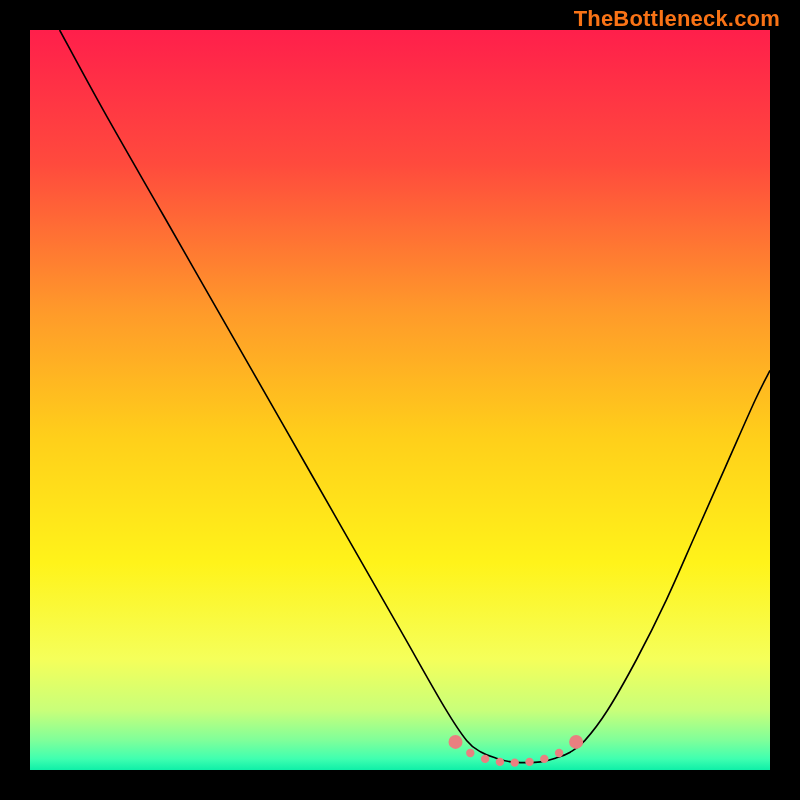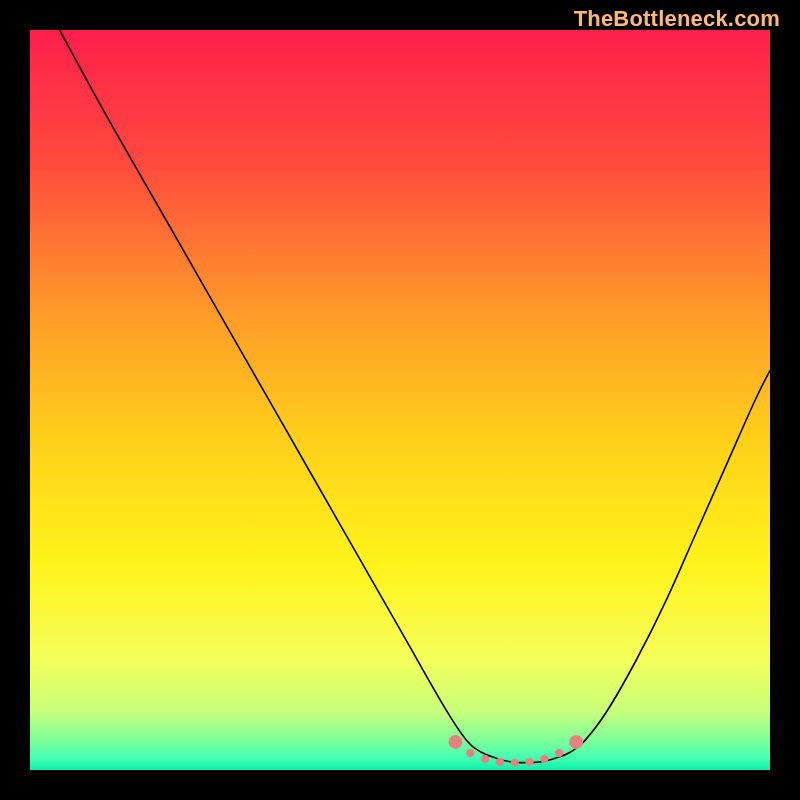--- a/index.html
+++ b/index.html
@@ -27,21 +27,21 @@
   }
   .plot-area svg {
     display: block;
     width: 100%;
     height: 100%;
   }
   .watermark {
     position: absolute;
     top: 6px;
     right: 20px;
-    color: #fdba74;
+    color: #f97316;
     font-size: 22px;
     font-weight: 600;
     letter-spacing: 0.2px;
     user-select: none;
   }
 </style>
 </head>
 <body>
 
 <div class="frame">

